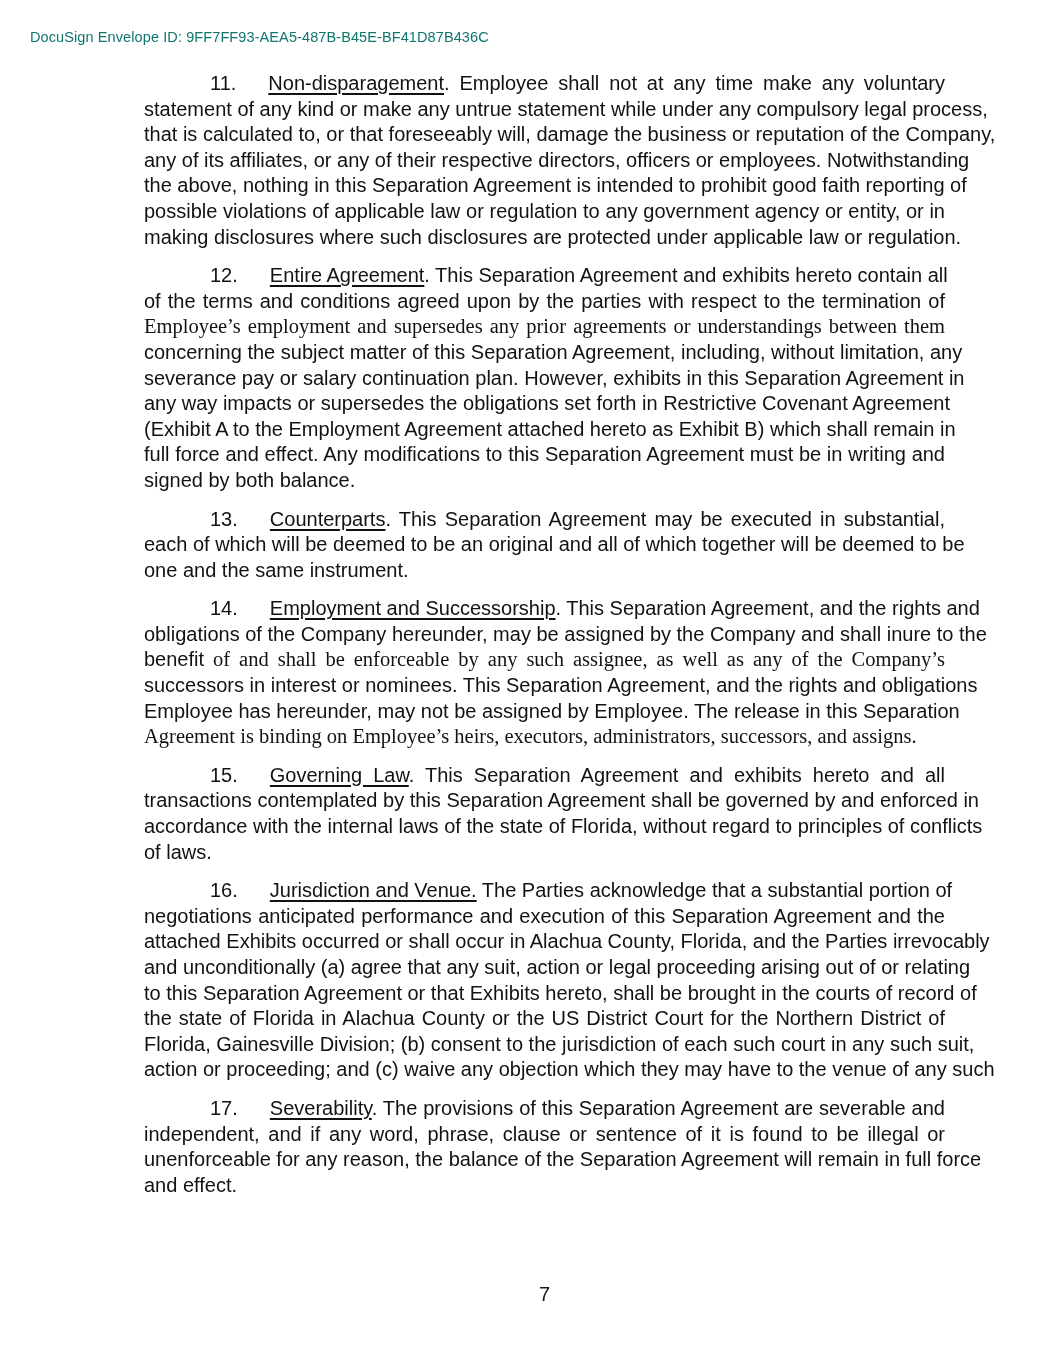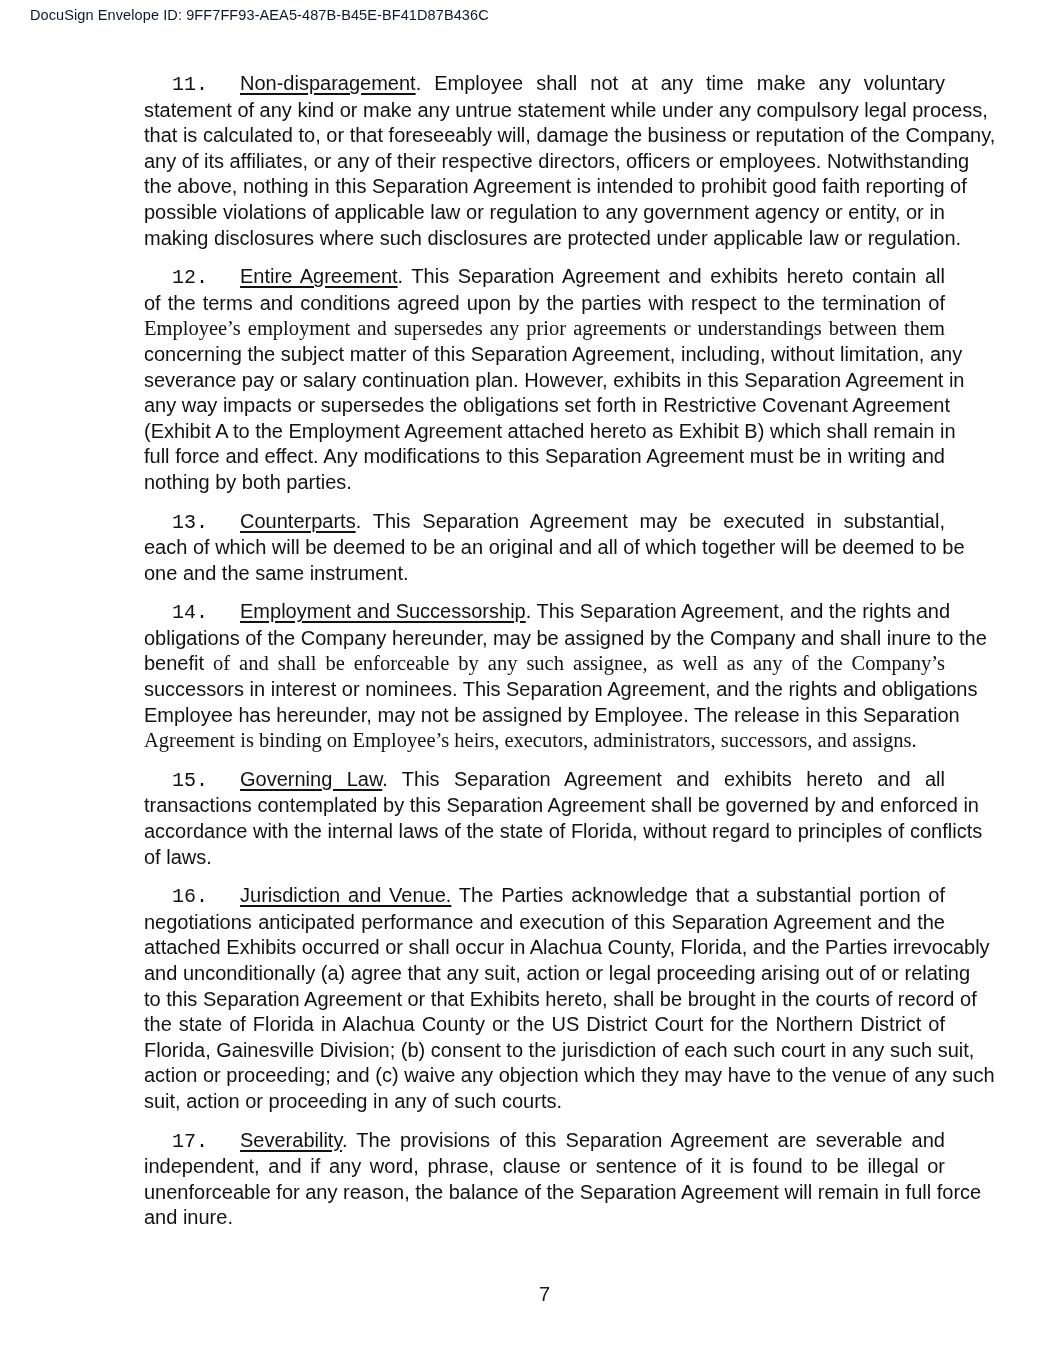--- a/index.html
+++ b/index.html
@@ -8,43 +8,43 @@
     height: 1365px;
     background: #ffffff;
     color: #121212;
     font-family: "Liberation Sans", sans-serif;
     position: relative;
     overflow: hidden;
   }
   .envelope-header {
     position: absolute;
     left: 30px;
-    top: 7px;
+    top: 29px;
     font-size: 14.5px;
     letter-spacing: 0.1px;
-    color: #0f172a;
+    color: #0f766e;
     white-space: nowrap;
   }
   .doc-content {
     position: absolute;
     left: 144px;
     top: 71px;
     width: 801px;
   }
   .para { margin: 0 0 13px 0; }
   .line {
     font-size: 20px;
     line-height: 25.6px;
     white-space: nowrap;
     text-align: justify;
     text-align-last: justify;
     text-justify: inter-word;
   }
   .line.last { text-align-last: left; }
-  .seg-number { margin-left: 28px; font-family: Liberation Mono, monospace; }
+  .seg-number { margin-left: 66px; }
   .seg-tab { display: inline-block; width: 32px; }
   .seg-heading { text-decoration: underline; text-underline-offset: 3px; }
   .seg-serif {
     font-family: "Liberation Serif", serif;
     font-size: 20.5px;
   }
   .page-number {
     position: absolute;
     left: 144px;
     top: 1283px;
@@ -71,21 +71,21 @@
     </div>
     <div class="para">
       <div class="line"><span class="seg-number">12.</span><span class="seg-tab"></span><span class="seg-heading">Entire Agreement</span><span class="seg-text">. This Separation Agreement and exhibits hereto contain all</span></div>
       <div class="line"><span class="seg-text">of the terms and conditions agreed upon by the parties with respect to the termination of</span></div>
       <div class="line"><span class="seg-serif">Employee’s employment and supersedes any prior agreements or understandings between them</span></div>
       <div class="line"><span class="seg-text">concerning the subject matter of this Separation Agreement, including, without limitation, any</span></div>
       <div class="line"><span class="seg-text">severance pay or salary continuation plan. However, exhibits in this Separation Agreement in</span></div>
       <div class="line"><span class="seg-text">any way impacts or supersedes the obligations set forth in Restrictive Covenant Agreement</span></div>
       <div class="line"><span class="seg-text">(Exhibit A to the Employment Agreement attached hereto as Exhibit B) which shall remain in</span></div>
       <div class="line"><span class="seg-text">full force and effect. Any modifications to this Separation Agreement must be in writing and</span></div>
-      <div class="line last"><span class="seg-text">nothing by both parties.</span></div>
+      <div class="line last"><span class="seg-text">signed by both balance.</span></div>
     </div>
     <div class="para">
       <div class="line"><span class="seg-number">13.</span><span class="seg-tab"></span><span class="seg-heading">Counterparts</span><span class="seg-text">. This Separation Agreement may be executed in substantial,</span></div>
       <div class="line"><span class="seg-text">each of which will be deemed to be an original and all of which together will be deemed to be</span></div>
       <div class="line last"><span class="seg-text">one and the same instrument.</span></div>
     </div>
     <div class="para">
       <div class="line"><span class="seg-number">14.</span><span class="seg-tab"></span><span class="seg-heading">Employment and Successorship</span><span class="seg-text">. This Separation Agreement, and the rights and</span></div>
       <div class="line"><span class="seg-text">obligations of the Company hereunder, may be assigned by the Company and shall inure to the</span></div>
       <div class="line"><span class="seg-text">benefit</span><span class="seg-serif"> of and shall be enforceable by any such assignee, as well as any of the Company’s</span></div>
@@ -101,23 +101,22 @@
     </div>
     <div class="para">
       <div class="line"><span class="seg-number">16.</span><span class="seg-tab"></span><span class="seg-heading">Jurisdiction and Venue.</span><span class="seg-text"> The Parties acknowledge that a substantial portion of</span></div>
       <div class="line"><span class="seg-text">negotiations anticipated performance and execution of this Separation Agreement and the</span></div>
       <div class="line"><span class="seg-text">attached Exhibits occurred or shall occur in Alachua County, Florida, and the Parties irrevocably</span></div>
       <div class="line"><span class="seg-text">and unconditionally (a) agree that any suit, action or legal proceeding arising out of or relating</span></div>
       <div class="line"><span class="seg-text">to this Separation Agreement or that Exhibits hereto, shall be brought in the courts of record of</span></div>
       <div class="line"><span class="seg-text">the state of Florida in Alachua County or the US District Court for the Northern District of</span></div>
       <div class="line"><span class="seg-text">Florida, Gainesville Division; (b) consent to the jurisdiction of each such court in any such suit,</span></div>
       <div class="line"><span class="seg-text">action or proceeding; and (c) waive any objection which they may have to the venue of any such</span></div>
-      <div class="line last"><span class="seg-text">suit, action or proceeding in any of such courts.</span></div>
     </div>
     <div class="para">
       <div class="line"><span class="seg-number">17.</span><span class="seg-tab"></span><span class="seg-heading">Severability</span><span class="seg-text">. The provisions of this Separation Agreement are severable and</span></div>
       <div class="line"><span class="seg-text">independent, and if any word, phrase, clause or sentence of it is found to be illegal or</span></div>
       <div class="line"><span class="seg-text">unenforceable for any reason, the balance of the Separation Agreement will remain in full force</span></div>
-      <div class="line last"><span class="seg-text">and inure.</span></div>
+      <div class="line last"><span class="seg-text">and effect.</span></div>
     </div>
   </div>
 
 <div class="page-number">7</div>
 
 </body></html>

